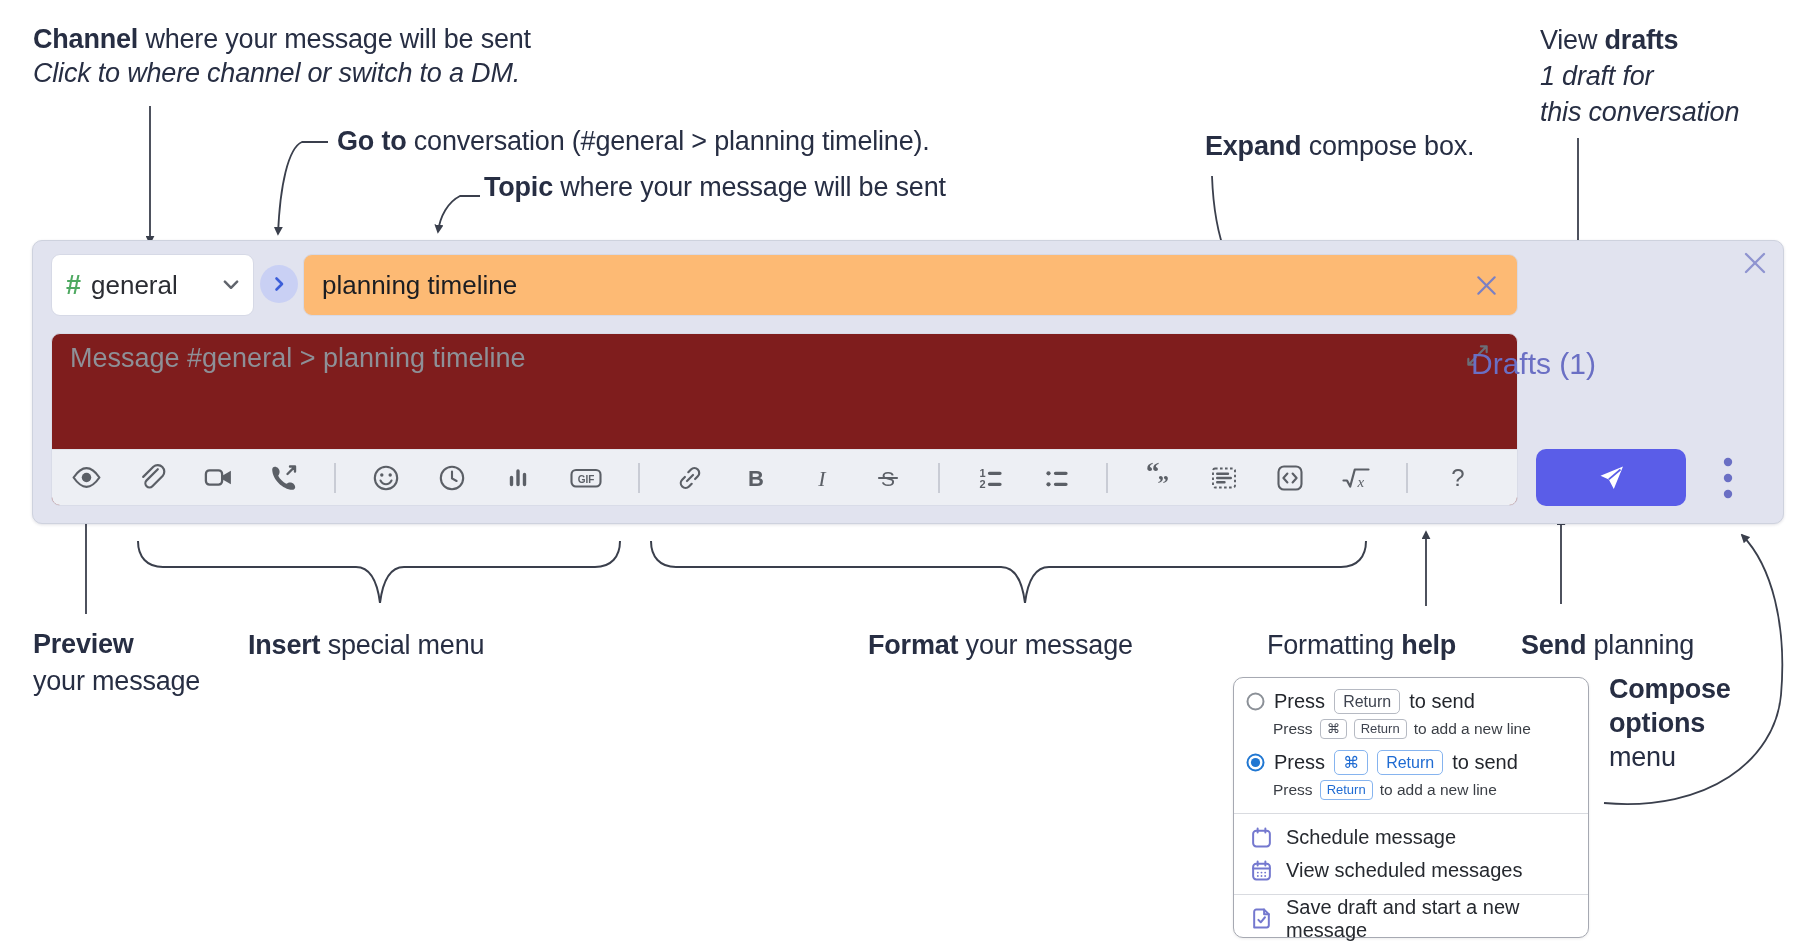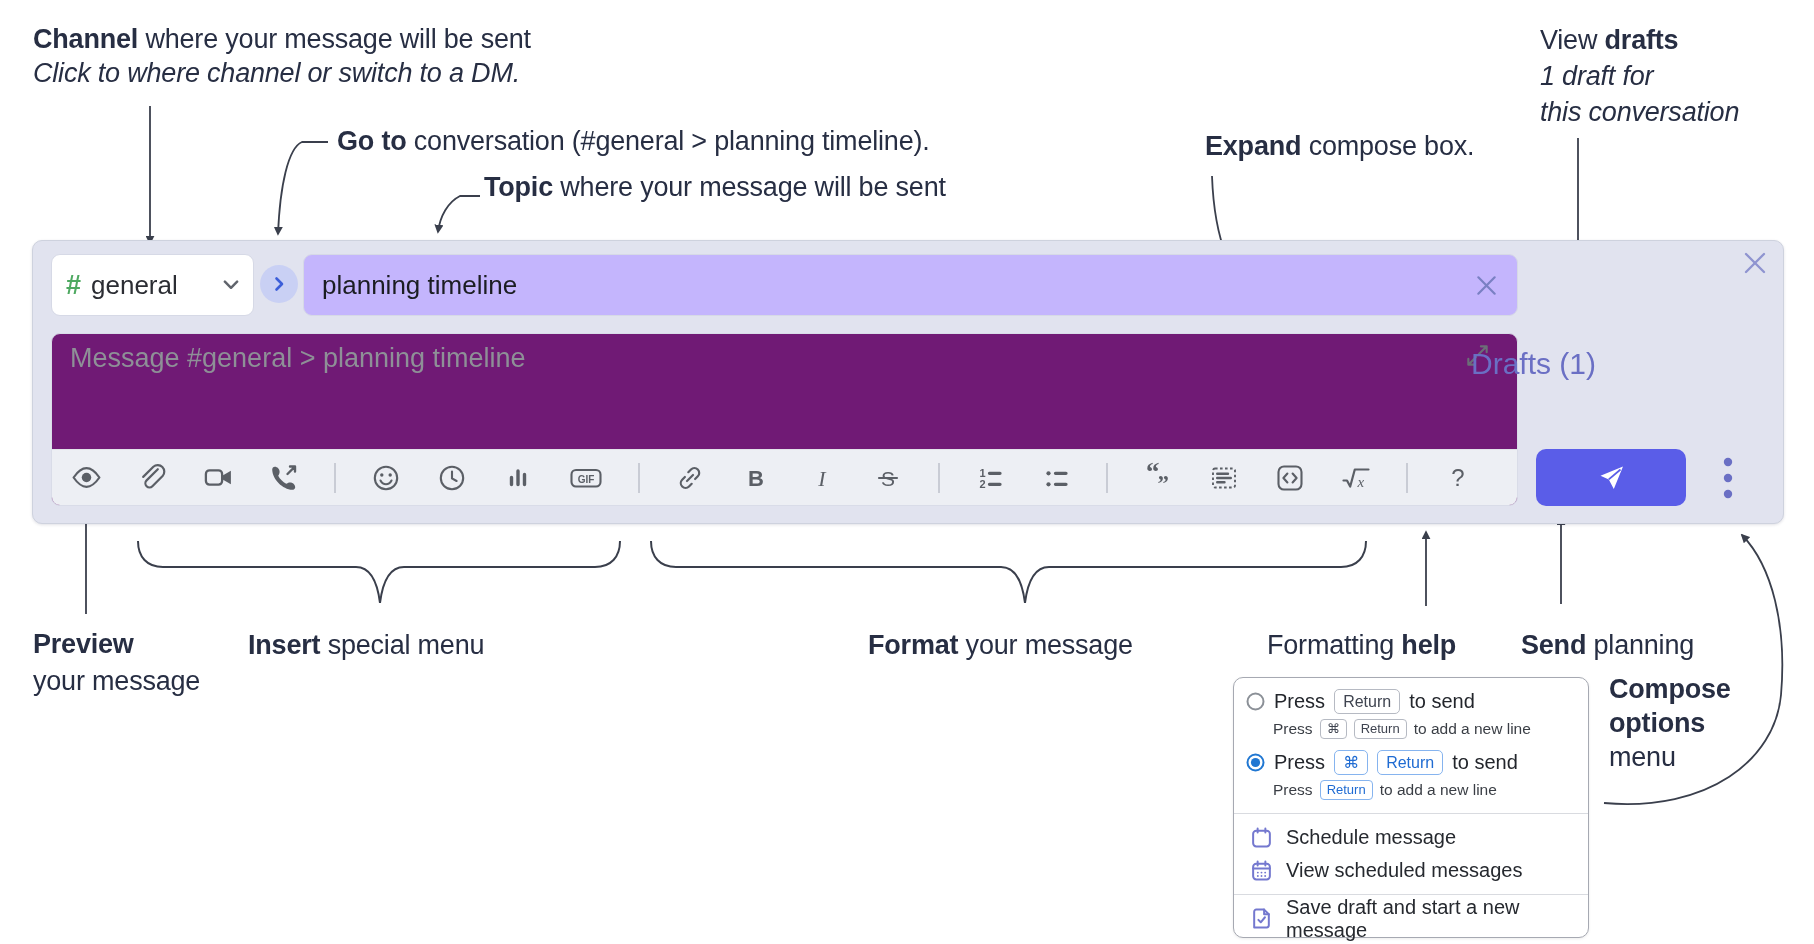--- a/index.html
+++ b/index.html
@@ -11,24 +11,24 @@
   .ann{position:absolute;font-size:27px;line-height:34px;color:#272e43;white-space:nowrap;letter-spacing:-0.2px;}
   .ann .b{font-weight:700;}
   .ann .i{font-style:italic;}
   
   .composer{position:absolute;left:32px;top:240px;width:1752px;height:284px;background:#e1e3ef;border:1px solid #ced2de;border-radius:10px;box-shadow:0 1px 3px rgba(40,45,80,.14);box-sizing:border-box;}
   .chan-select{position:absolute;left:18px;top:13px;width:203px;height:62px;background:#fff;border:1px solid #d6d9e6;border-radius:9px;box-sizing:border-box;display:flex;align-items:center;gap:10px;padding:0 14px;cursor:pointer;}
   .chan-hash{color:#4ea961;font-weight:700;font-size:27px;}
   .chan-name{color:#2b2d33;font-size:26px;}
   .chan-chev{margin-left:auto;}
   .jump-btn{position:absolute;left:227px;top:24px;width:38px;height:38px;border-radius:50%;background:#c9d0f4;display:flex;align-items:center;justify-content:center;cursor:pointer;}
-  .topic-input{position:absolute;left:270px;top:13px;width:1215px;height:62px;background:#c4b5fd;border:1px solid #d6d9e6;border-radius:9px;box-sizing:border-box;display:flex;align-items:center;padding:0 18px;}
+  .topic-input{position:absolute;left:270px;top:13px;width:1215px;height:62px;background:#fdba74;border:1px solid #d6d9e6;border-radius:9px;box-sizing:border-box;display:flex;align-items:center;padding:0 18px;}
   .topic-text{font-size:26px;color:#1b1d22;}
   .topic-clear{margin-left:auto;cursor:pointer;display:flex;}
-  .msg-box{position:absolute;left:18px;top:92px;width:1467px;height:173px;background:#701a75;border:1px solid #d9dce8;border-radius:9px;box-sizing:border-box;}
+  .msg-box{position:absolute;left:18px;top:92px;width:1467px;height:173px;background:#7f1d1d;border:1px solid #d9dce8;border-radius:9px;box-sizing:border-box;}
   .msg-placeholder{position:absolute;left:18px;top:9px;font-size:27px;color:#8e9097;}
   .expand-btn{position:absolute;right:26px;top:8px;cursor:pointer;}
   .fmt-bar{position:absolute;left:0;right:0;bottom:0;height:55px;background:#edeff4;border-top:1px solid #e1e3e9;border-radius:0 0 8px 8px;display:flex;align-items:center;padding-left:18px;gap:34px;}
   .tb-icon{width:32px;height:36px;display:inline-flex;align-items:center;justify-content:center;color:#5b5f66;cursor:pointer;flex:0 0 auto;}
   .tb-div{width:2px;height:30px;background:#c9ccd5;flex:0 0 auto;}
   .drafts-link{position:absolute;left:1438px;top:106px;font-size:30px;color:#6a6fc4;cursor:pointer;}
   .close-btn{position:absolute;left:1707px;top:7px;cursor:pointer;}
   .send-btn{position:absolute;left:1503px;top:208px;width:150px;height:57px;background:#5a5de8;border-radius:10px;display:flex;align-items:center;justify-content:center;cursor:pointer;}
   .dots-btn{position:absolute;left:1683px;top:212px;width:24px;height:50px;display:flex;align-items:center;justify-content:center;cursor:pointer;}
   

